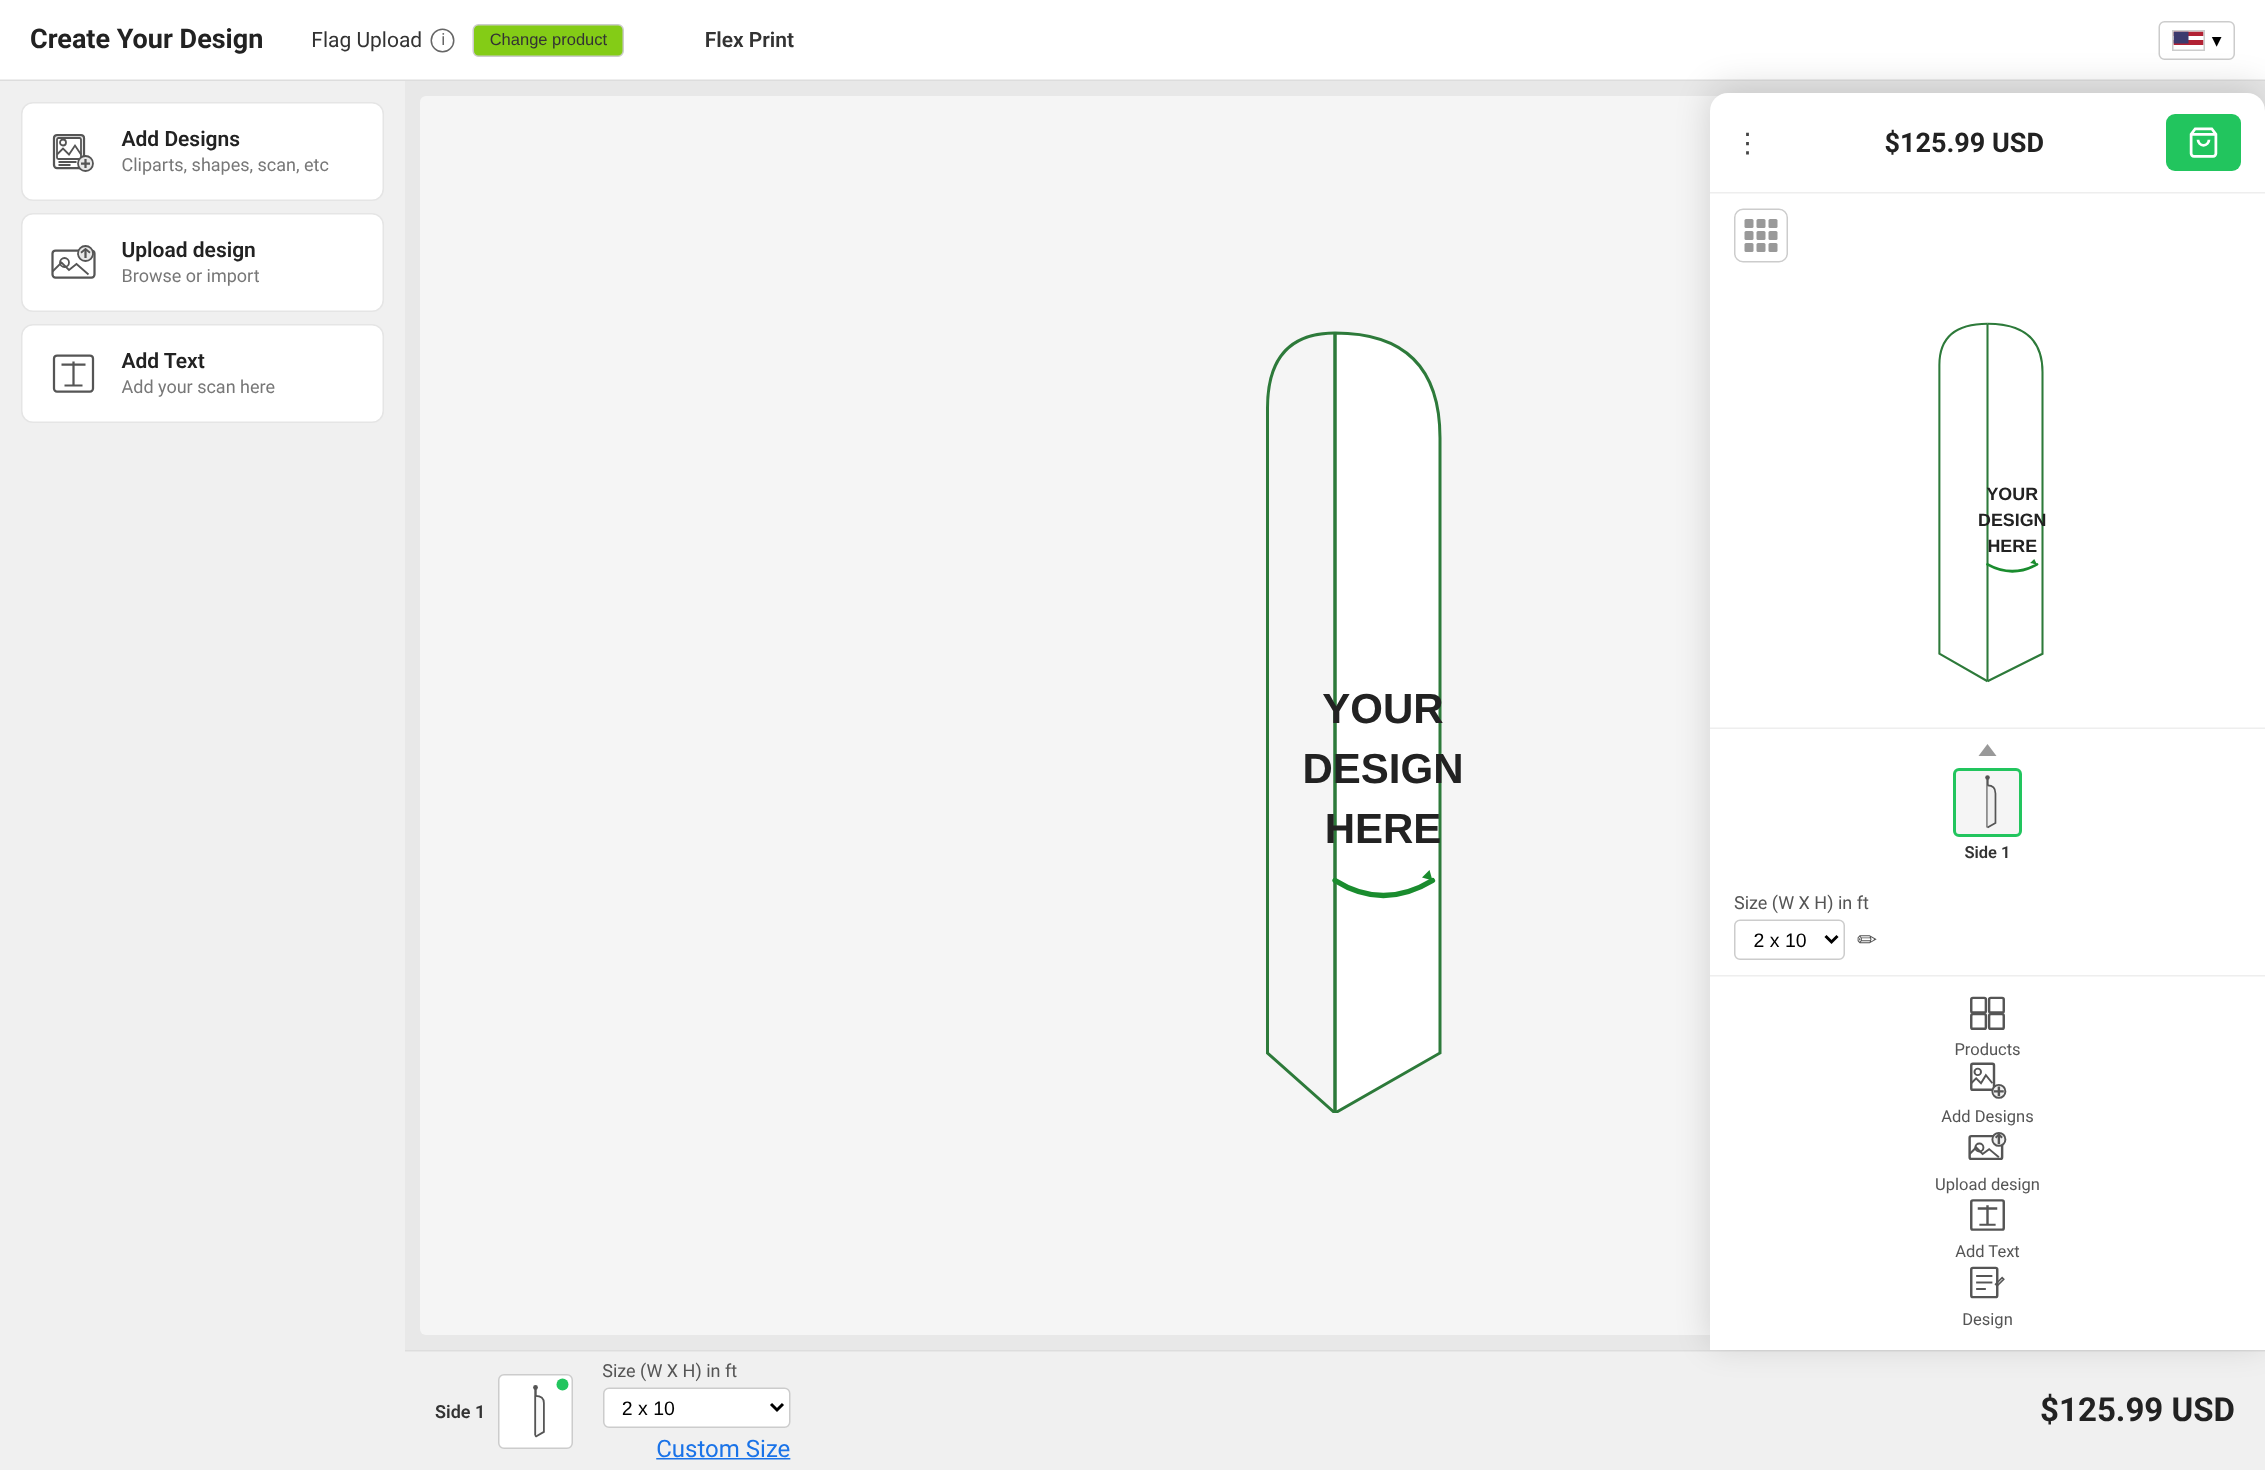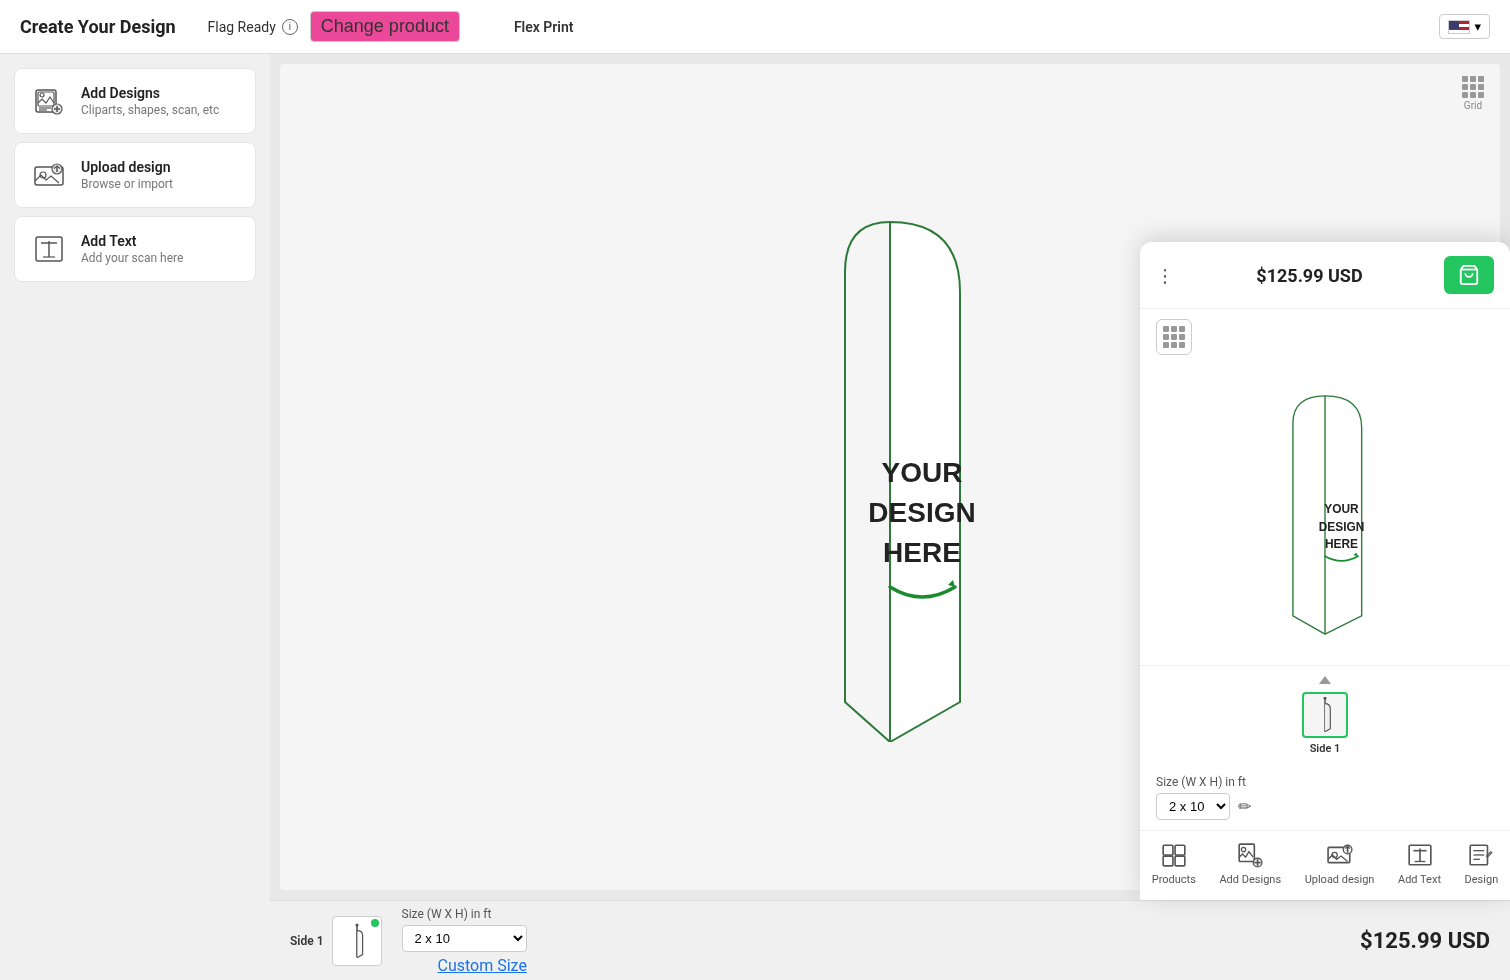--- a/index.html
+++ b/index.html
@@ -45,22 +45,22 @@
       border-radius: 50%;
       border: 1.5px solid #666;
       font-size: 11px;
       color: #666;
       cursor: pointer;
     }
     .change-product-btn {
       border: 1px solid #ccc;
       border-radius: 4px;
       padding: 4px 10px;
-      font-size: 18px;
-      background: #ec4899;
+      font-size: 11px;
+      background: #84cc16;
       cursor: pointer;
       color: #333;
       text-align: center;
     }
     .flex-print-label {
       font-size: 14px;
       font-weight: 600;
       color: #333;
       margin-left: 42px;
     }
@@ -392,20 +392,21 @@
       font-size: 16px;
       color: #555;
       cursor: pointer;
     }
     .popup-bottom-nav {
       display: flex;
       justify-content: space-around;
       align-items: center;
       padding: 10px 0 14px;
       border-top: 1px solid #eee;
+      flex-direction: column;
     }
     .popup-nav-item {
       display: flex;
       flex-direction: column;
       align-items: center;
       gap: 4px;
       cursor: pointer;
     }
     .popup-nav-icon {
       width: 28px;
@@ -427,21 +428,21 @@
       fill: #222;
       text-anchor: middle;
     }
   </style>
 </head>
 <body>
 
 <div class="header">
   <span class="header-title">Create Your Design</span>
   <div class="header-product">
-    <span>Flag Ready</span>
+    <span>Flag Upload</span>
     <span class="info-icon">i</span>
   </div>
   <button class="change-product-btn">Change product</button>
   <span class="flex-print-label">Flex Print</span>
   <div class="header-spacer"></div>
   <div class="flag-selector">
     <div class="flag-us"></div>
     <span>▾</span>
   </div>
 </div>

